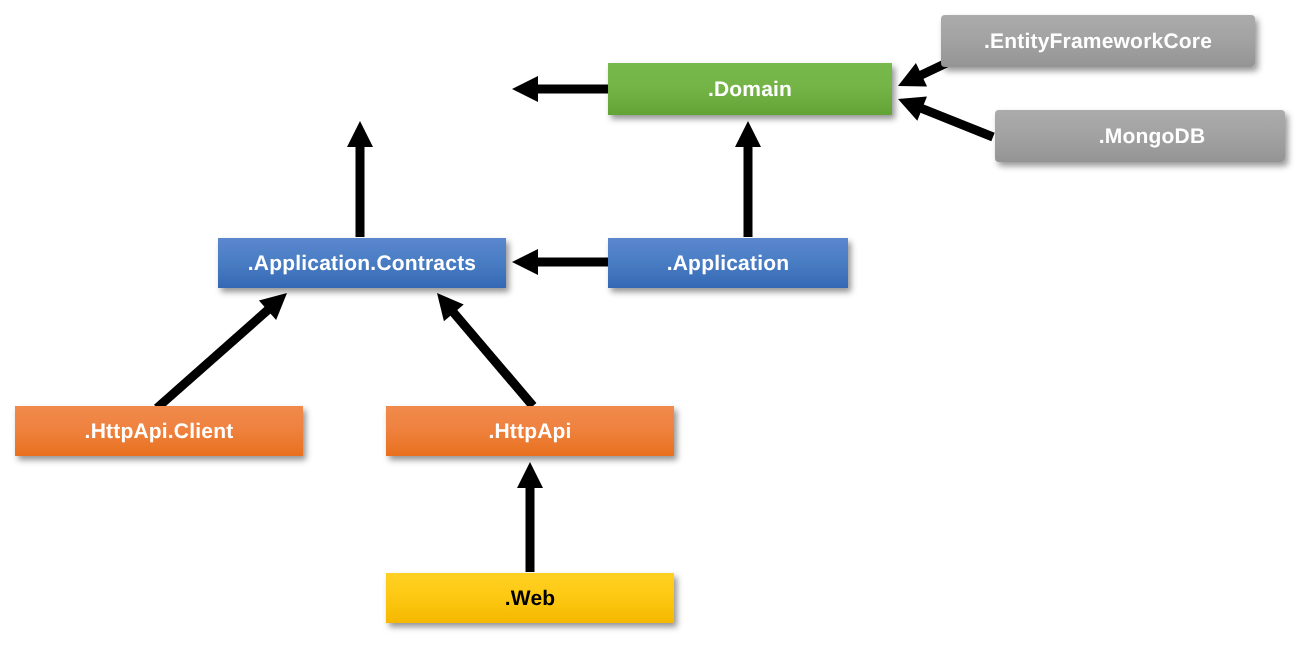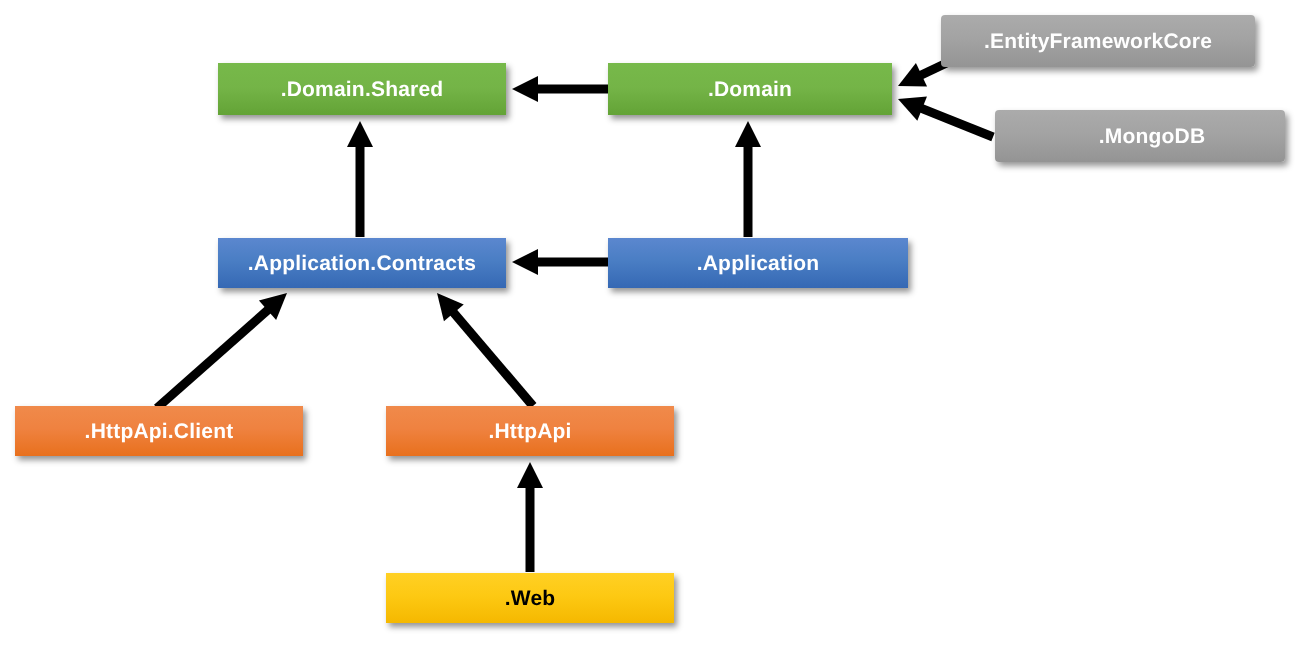--- a/index.html
+++ b/index.html
@@ -100,41 +100,38 @@
       <g>
         <line x1="533" y1="406" x2="452.5388630741011" y2="311.2905367434731" stroke="#000000" stroke-width="9" stroke-linecap="butt"></line>
         <polygon points="437,293 463.7411423996574,304.39786397362445 443.9263942608949,321.2316323039006" fill="#000000"></polygon>
       </g>
       <g>
         <line x1="530" y1="572" x2="530" y2="486" stroke="#000000" stroke-width="9" stroke-linecap="butt"></line>
         <polygon points="530,462 543,488 517,488" fill="#000000"></polygon>
       </g>
     </svg>
 
-  <div class="node green" style="left: 218px; top: 63px; width: 288px; height: 52px;">
-    <span class="label">.Domain.Shared</span>
-  </div>
 
   <div class="node green" style="left: 608px; top: 63px; width: 284px; height: 52px; align-items: center;">
     <span class="label">.Domain</span>
   </div>
 
   <div class="node gray" style="left: 941px; top: 15px; width: 314px; height: 52px;">
     <span class="label">.EntityFrameworkCore</span>
   </div>
 
   <div class="node gray" style="left: 995px; top: 110px; width: 290px; height: 52px; padding-left: 24px;">
     <span class="label">.MongoDB</span>
   </div>
 
   <div class="node blue" style="left: 218px; top: 238px; width: 288px; height: 50px; align-items: center;">
     <span class="label">.Application.Contracts</span>
   </div>
 
-  <div class="node blue" style="left: 608px; top: 238px; width: 300px; height: 50px;">
+  <div class="node blue" style="left: 608px; top: 238px; width: 240px; height: 50px;">
     <span class="label">.Application</span>
   </div>
 
   <div class="node orange" style="left: 15px; top: 406px; width: 288px; height: 50px;">
     <span class="label">.HttpApi.Client</span>
   </div>
 
   <div class="node orange" style="left: 386px; top: 406px; width: 288px; height: 50px;">
     <span class="label">.HttpApi</span>
   </div>

